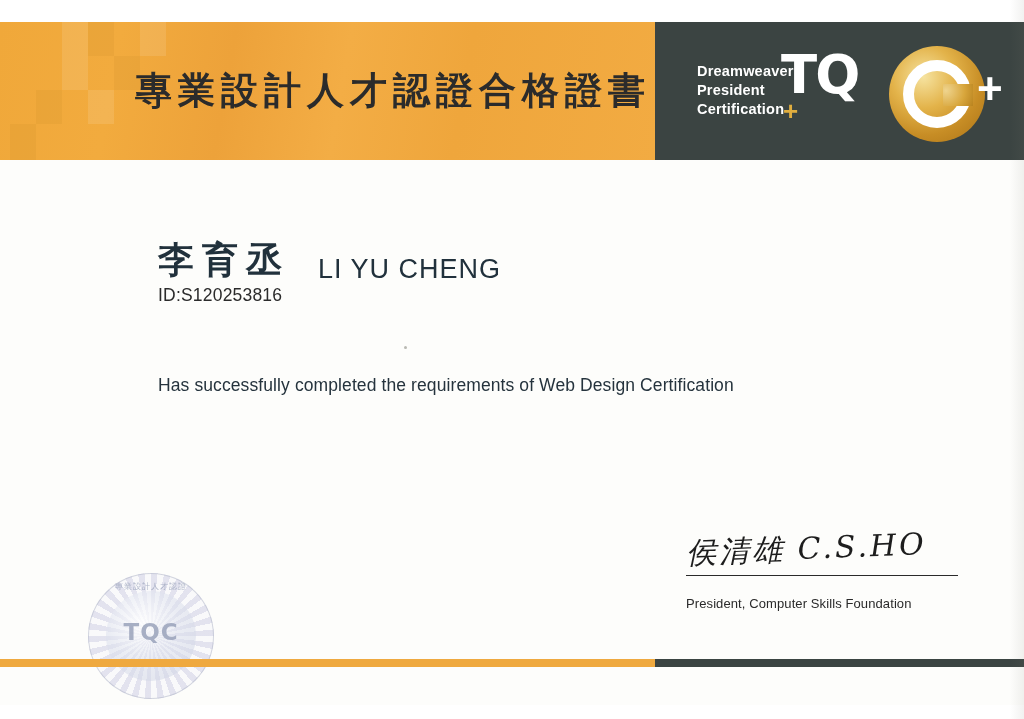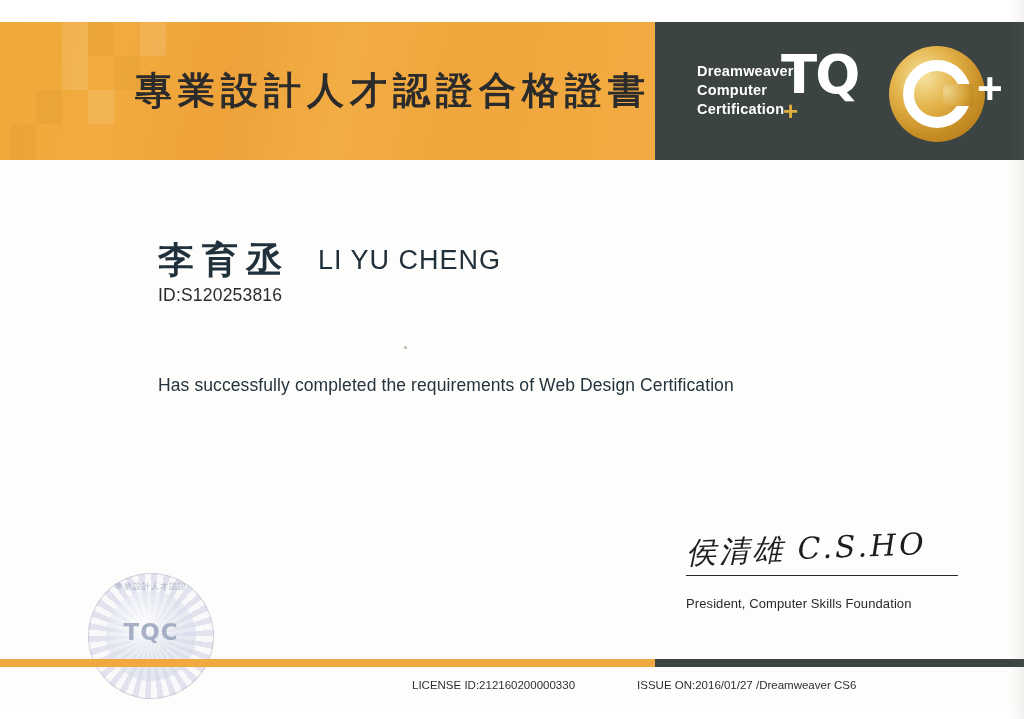--- a/index.html
+++ b/index.html
@@ -116,21 +116,21 @@
     left: 162px; top: 44px;
     width: 30px; height: 22px;
     background: radial-gradient(circle at 10% 30%, #efd48e 0%, #d8a63c 60%, #b9831f 100%);
   }
 
   
   .holder-row {
     position: absolute;
     left: 158px; top: 236px;
     display: flex;
-    align-items: center;
+    align-items: flex-end;
   }
   .name-cn {
     font-family: "DejaVu Serif", "Liberation Serif", serif;
     font-size: 36px;
     font-weight: bold;
     color: #21313c;
     letter-spacing: 8px;
   }
   .name-en {
     margin-left: 28px;
@@ -299,21 +299,21 @@
       <div class="mosaic" style="left:88px; top:68px; width:26px; height:34px;"></div>
       <div class="mosaic d" style="left:36px; top:68px; width:26px; height:34px;"></div>
       <div class="mosaic" style="left:140px; top:0; width:26px; height:34px;"></div>
       <div class="mosaic d" style="left:10px; top:102px; width:26px; height:36px;"></div>
       <div class="header-title">專業設計人才認證合格證書</div>
     </div>
 
     <div class="header-right">
       <div class="tqc-words">
         <div>Dreamweaver</div>
-        <div>Computer</div>
+        <div>President</div>
         <div>Certification</div>
       </div>
 
       <div class="tqc-logo">
         <div class="tqc-disc"></div>
         <div class="tqc-plus-small">+</div>
         <div class="tqc-text">TQ</div>
         <div class="tqc-c-ring"></div>
         <div class="tqc-c-notch"></div>
         <div class="tqc-plus-big">+</div>
@@ -340,20 +340,16 @@
     <div class="seal-ring"></div>
     <div class="seal-inner"></div>
     <div class="seal-arc">專業設計人才認證</div>
     <div class="seal-text">TQC</div>
   </div>
 
   <div class="footer-band">
     <div class="o"></div>
     <div class="g"></div>
   </div>
-  <div class="footer-meta">
-    <div class="license">LICENSE ID:212160200000330</div>
-    <div class="issue">ISSUE ON:2016/01/27 /Dreamweaver CS6</div>
-  </div>
 
   <div class="edge-bottom"></div>
   <div class="edge-right"></div>
 </div>
 
 </body></html>

